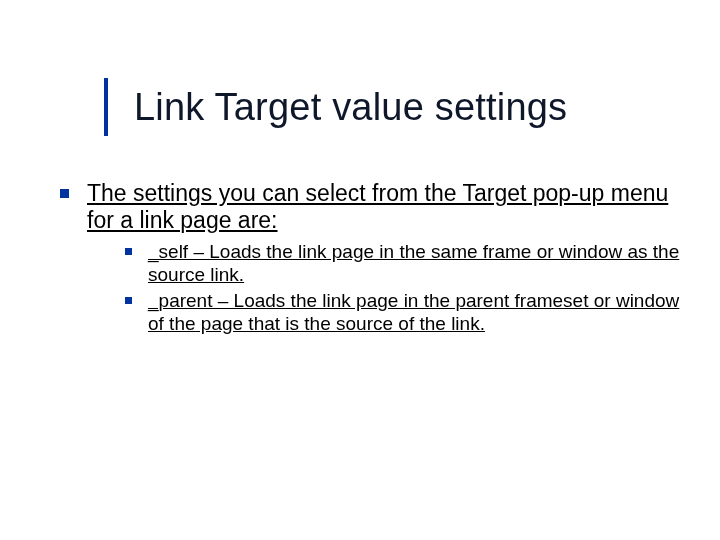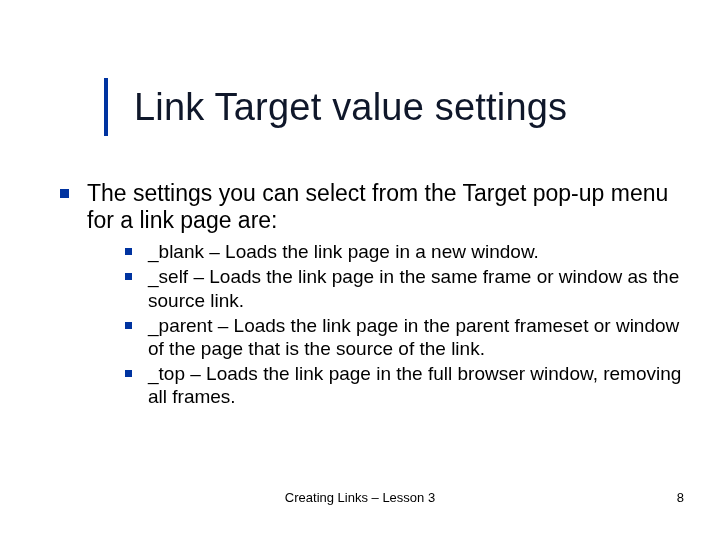--- a/index.html
+++ b/index.html
@@ -1,21 +1,21 @@
 <!DOCTYPE html>
 <html><head>
 <meta charset="utf-8">
 <style>
   * { margin: 0; padding: 0; box-sizing: border-box; }
   html, body { width: 720px; height: 540px; background: #ffffff; font-family: Verdana, Geneva, sans-serif; color: #000; }
   .slide { position: relative; width: 720px; height: 540px; }
   .title-wrap { position: absolute; top: 78px; left: 104px; display: flex; align-items: center; }
   .accent { width: 4px; height: 58px; background: #0033a0; margin-right: 26px; }
   .title { font-size: 38px; font-weight: 400; color: #0f172a; letter-spacing: 0.2px; }
-  .content { position: absolute; top: 180px; left: 60px; right: 32px; }
+  .content { position: absolute; top: 180px; left: 60px; right: 32px; text-decoration: underline; }
   .lvl1 { list-style: none; }
   .lvl1 > li { display: flex; align-items: flex-start; margin-bottom: 6px; }
   .bullet-outer { width: 9px; height: 9px; background: #0033a0; flex-shrink: 0; margin-top: 9px; margin-right: 18px; }
   .lvl1-text { font-size: 23px; line-height: 1.18; }
   .lvl2 { list-style: none; margin-top: 6px; margin-left: 38px; margin-bottom: 8px; }
   .lvl2 > li { display: flex; align-items: flex-start; margin-bottom: 2px; }
   .bullet-inner { width: 7px; height: 7px; background: #0033a0; flex-shrink: 0; margin-top: 8px; margin-right: 16px; }
   .lvl2-text { font-size: 19px; line-height: 1.22; }
   .footer { position: absolute; bottom: 30px; left: 0; right: 0; height: 20px; }
   .footer-center { position: absolute; left: 50%; transform: translateX(-50%); font-size: 13px; color: #000; }
@@ -34,40 +34,28 @@
   <div class="content">
     <ul class="lvl1">
 
       <li>
         <span class="bullet-outer"></span>
         <div>
           <div class="lvl1-text">The settings you can select from the Target pop-up menu for a link page are:</div>
           <ul class="lvl2">
             <li>
               <span class="bullet-inner"></span>
-              <div class="lvl2-text">_blank – Loads the link page in a new window.</div>
-            </li>
-            <li>
-              <span class="bullet-inner"></span>
               <div class="lvl2-text">_self – Loads the link page in the same frame or window as the source link.</div>
             </li>
             <li>
               <span class="bullet-inner"></span>
               <div class="lvl2-text">_parent – Loads the link page in the parent frameset or window of the page that is the source of the link.</div>
-            </li>
-            <li>
-              <span class="bullet-inner"></span>
-              <div class="lvl2-text">_top – Loads the link page in the full browser window, removing all frames.</div>
             </li>
           </ul>
         </div>
       </li>
 
 
     </ul>
   </div>
 
-  <div class="footer">
-    <div class="footer-center">Creating Links – Lesson 3</div>
-    <div class="footer-num">8</div>
-  </div>
 
 </div>
 
 </body></html>

